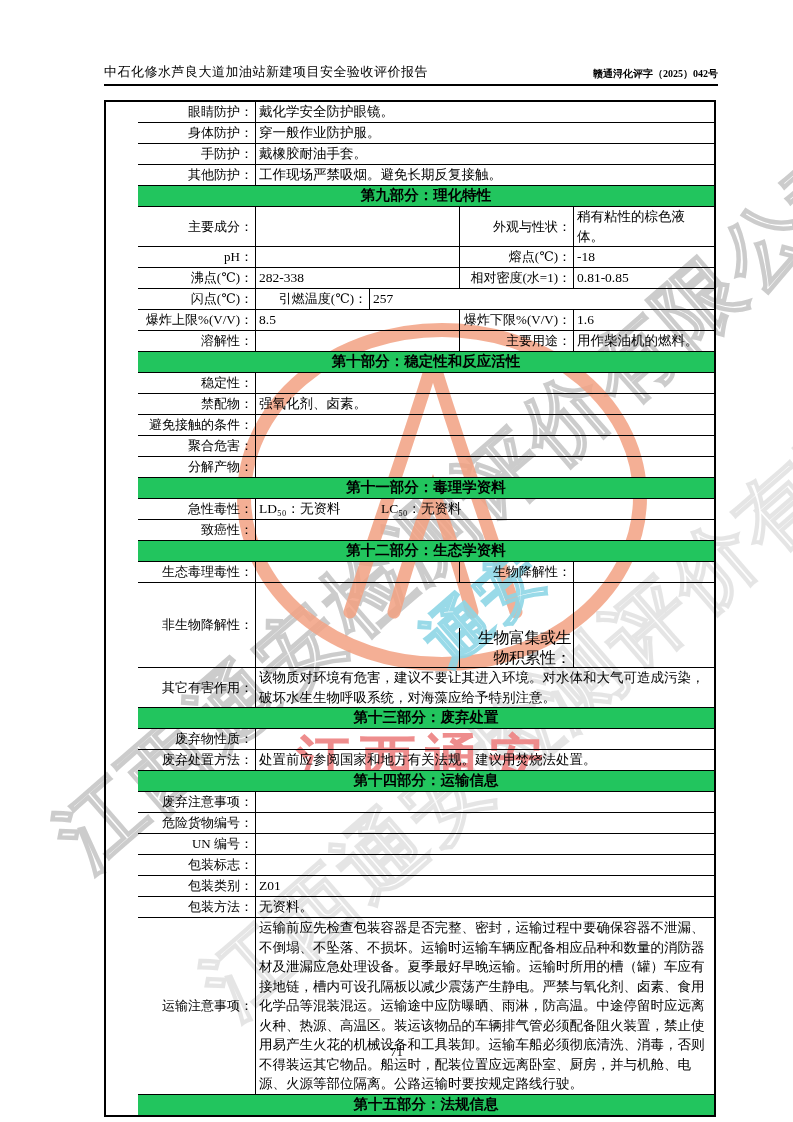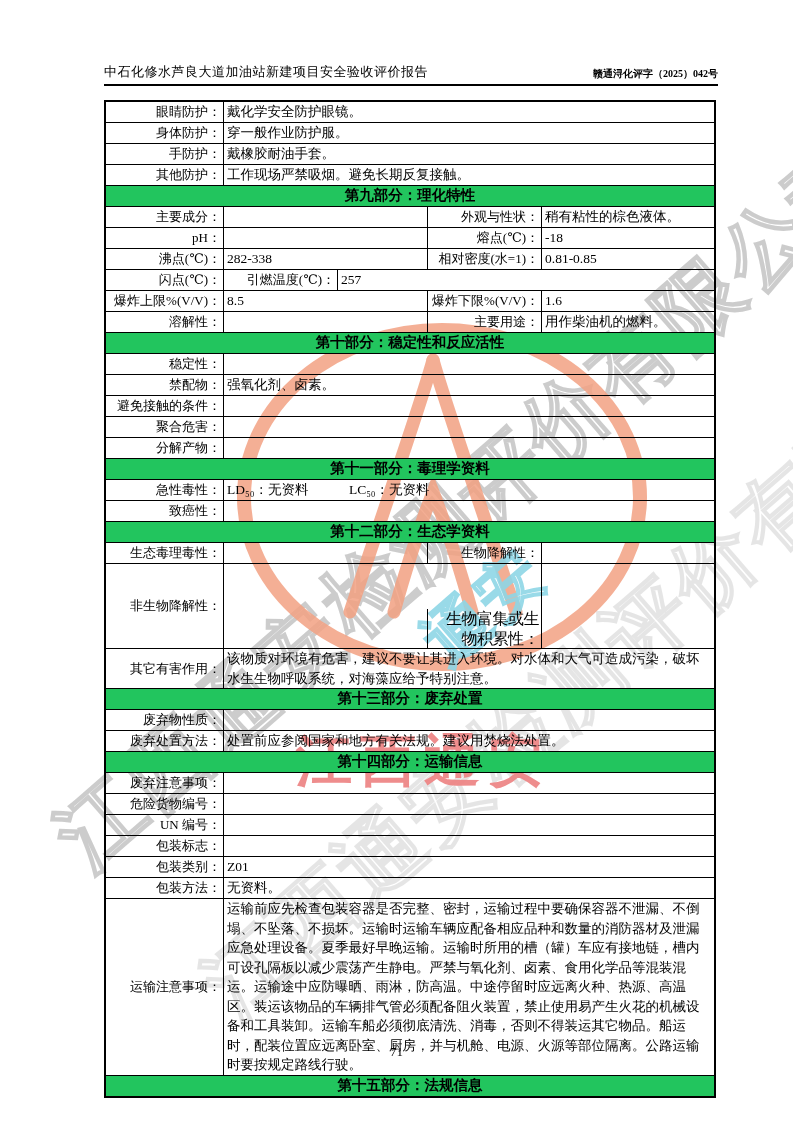--- a/index.html
+++ b/index.html
@@ -6,21 +6,21 @@
   .page{position:relative;width:793px;height:1122px;background:#fff;overflow:hidden;
         font-family:"Liberation Serif","DejaVu Serif",serif;color:#000;}
   
   .header{position:absolute;left:104px;right:75px;top:58px;height:28px;
           border-bottom:2px solid #000;display:flex;justify-content:space-between;
           align-items:flex-end;padding-bottom:3px;box-sizing:border-box;}
   .header .h-left{font-size:13px;letter-spacing:0.5px;}
   .header .h-right{font-size:10px;font-weight:bold;}
   
   .doc-table{position:absolute;left:104px;top:100px;width:612px;
-             border:2px solid #000;box-sizing:border-box;background:transparent;}
+             border:2px solid #000;box-sizing:border-box;background:transparent;padding-left:32px;}
   .row{display:flex;align-items:stretch;border-bottom:1px solid #000;min-height:20px;}
   .row:last-child{border-bottom:none;}
   .cell{display:flex;align-items:center;font-size:13.5px;line-height:19.5px;
         padding:0 3px;box-sizing:border-box;word-break:break-all;}
   .cell + .cell{border-left:1px solid #000;}
   .cell.label{justify-content:flex-end;text-align:right;font-size:13px;padding-right:2px;flex:none;}
   .cell.small{font-size:16px;letter-spacing:-0.5px;margin-top:45px;}
   .w-l1{width:117px;}
   .w-v1{width:204px;flex:none;}
   .w-l2{width:114px;}

